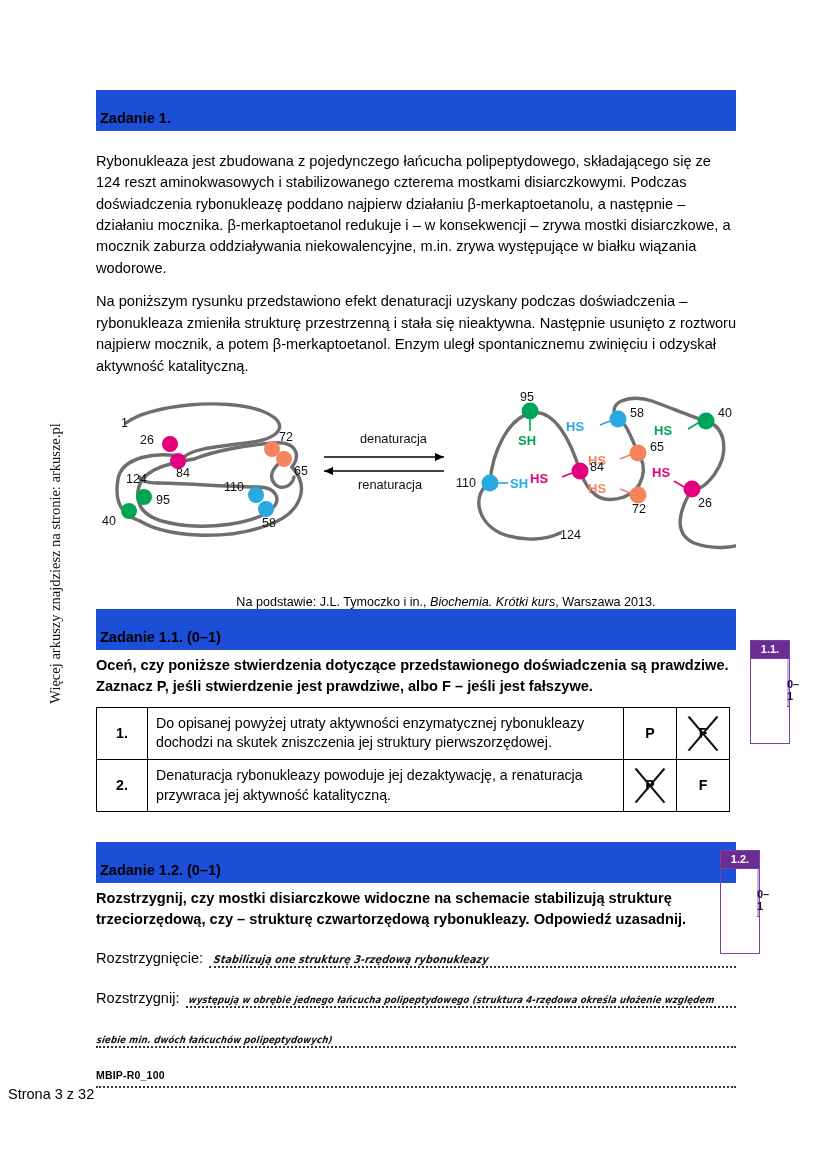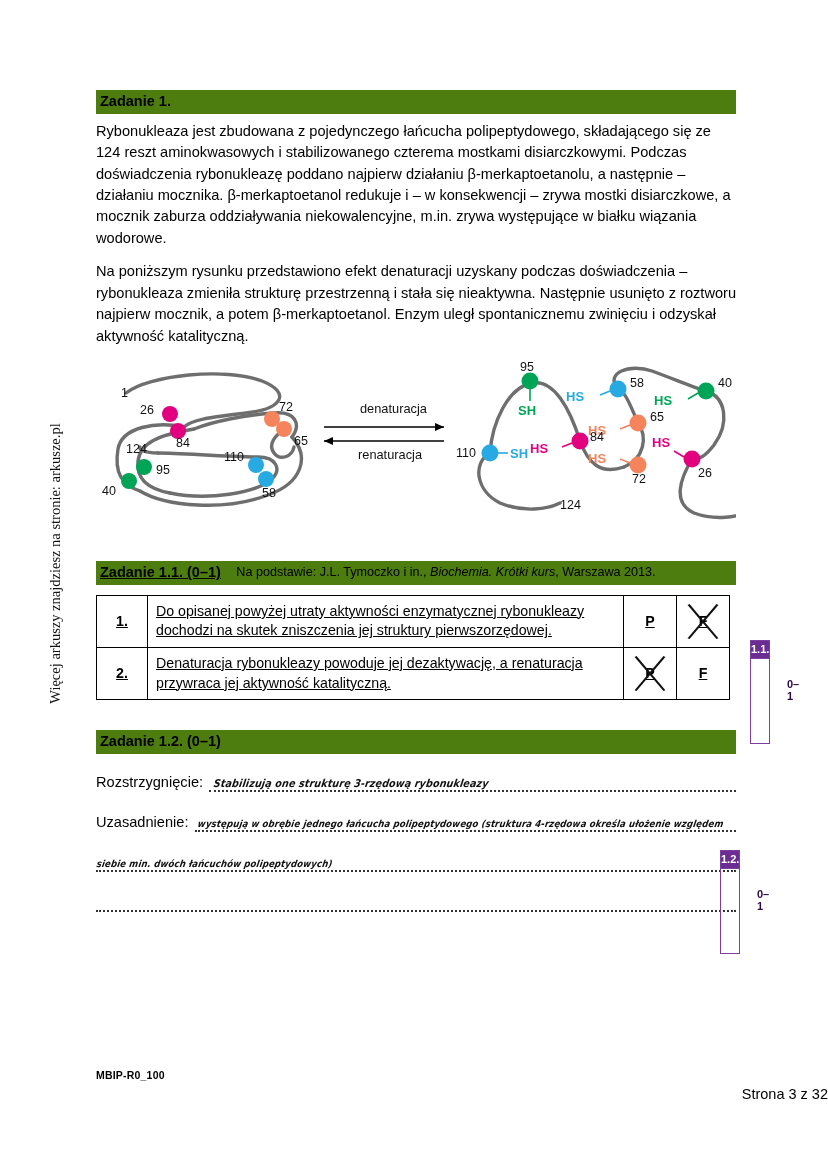--- a/index.html
+++ b/index.html
@@ -24,30 +24,30 @@
     font-size:14.5px;
     color:#111;
     text-align:center;
     white-space:nowrap;
   }
 
   
   .content{position:absolute;left:96px;top:90px;width:640px;}
 
   .taskbar{
-    background:#4d7c0f;
+    background:#1d4ed8;
     font-weight:bold;
     font-size:14.5px;
-    padding:3px 4px 4px 4px;
+    padding:20px 4px 4px 4px;
     line-height:1.15;
   }
   .body-text{
     font-size:14.6px;
     line-height:1.47;
-    margin-top:7px;
+    margin-top:20px;
     text-align:left;
   }
   .body-text p{margin:0 0 12px 0;}
   .body-text p:last-child{margin-bottom:0;}
 
   .prompt{
     font-size:14.6px;
     font-weight:bold;
     line-height:1.44;
     margin-top:5px;
@@ -60,21 +60,21 @@
     font-size:12.6px;
     text-align:center;
     margin-top:4px;
     padding-left:60px;
   }
   .source i{font-style:italic;}
 
   
   .score{
     position:absolute;
-    width:20px;
+    width:40px;
     border:1px solid #7b3fa0;
     box-sizing:border-box;
   }
   .score .s-num{
     background:#6b2d91;color:#fff;font-weight:bold;font-size:11px;
     text-align:center;padding:2px 0 3px 0;
     border-bottom:1px solid #7b3fa0;
   }
   .score .s-rng{
     background:#cdb0e8;color:#2d0a44;font-weight:bold;font-size:11px;
@@ -132,22 +132,22 @@
   .ansline-only{
     border-bottom:2px dotted #333;height:16px;margin-bottom:22px;position:relative;
   }
 
   
   .footer-code{
     position:absolute;left:96px;top:1069px;
     font-size:10.5px;font-weight:bold;letter-spacing:.2px;
   }
   .footer-page{
-    position:absolute;left:0;right:0;top:1086px;
-    text-align:right;font-size:14.5px;
+    position:absolute;left:8px;right:0;top:1086px;
+    text-align:left;font-size:14.5px;
   }
 </style>
 </head>
 <body>
 
 <div class="page">
 
   <div class="sidenote">Więcej arkuszy znajdziesz na stronie: arkusze.pl</div>
 
   <div class="content">
@@ -256,22 +256,23 @@
             <text x="184" y="122">72</text>
             <text x="8" y="96">110</text>
             <text x="112" y="148">124</text>
             <text x="302" y="156">1</text>
           </g>
         </g>
       </svg>
       <div class="source"><span>Na podstawie: J.L. Tymoczko i in., </span><i>Biochemia. Krótki kurs</i><span>, Warszawa 2013.</span></div>
     </div>
 
-    <div style="text-decoration:underline;">
+    <div style="margin-top:18px;">
       <div class="taskbar">Zadanie 1.1. (0–1)</div>
+      <div class="prompt">Oceń, czy poniższe stwierdzenia dotyczące przedstawionego doświadczenia są prawdziwe. Zaznacz P, jeśli stwierdzenie jest prawdziwe, albo F – jeśli jest fałszywe.</div>
 
       <table class="pf">
         <tbody>
             <tr>
           <td class="idx">1.</td>
           <td class="stmt">Do opisanej powyżej utraty aktywności enzymatycznej rybonukleazy dochodzi na skutek zniszczenia jej struktury pierwszorzędowej.</td>
           <td class="pf-opt">P</td>
           <td class="pf-opt">
             <span>F</span>
             <svg class="strike" viewBox="0 0 36 48" preserveAspectRatio="none">
@@ -291,30 +292,31 @@
             </svg>
           </td>
           <td class="pf-opt">F</td>
         </tr>
       </tbody>
         </table>
     </div>
 
     <div style="margin-top:30px;">
       <div class="taskbar">Zadanie 1.2. (0–1)</div>
+      <div class="prompt">Rozstrzygnij, czy mostki disiarczkowe widoczne na schemacie stabilizują strukturę trzeciorzędową, czy – strukturę czwartorzędową rybonukleazy. Odpowiedź uzasadnij.</div>
 
       <div class="ansblock">
         <div class="ansrow">
           <span class="lbl">Rozstrzygnięcie:</span>
           <span class="ansfill">
             <span class="hand">Stabilizują one strukturę 3-rzędową rybonukleazy</span>
           </span>
         </div>
         <div class="ansrow">
-          <span class="lbl">Uzasadnienie:</span>
+          <span class="lbl">Rozstrzygnij:</span>
           <span class="ansfill">
             <span class="hand" style="font-size:8.6px;left:2px;">występują w obrębie jednego łańcucha polipeptydowego (struktura 4-rzędowa określa ułożenie względem</span>
           </span>
         </div>
         <div class="ansline-only">
           <span class="hand" style="font-size:8.6px;left:0px;">siebie min. dwóch łańcuchów polipeptydowych)</span>
         </div>
         <div class="ansline-only"></div>
       </div>
     </div>

